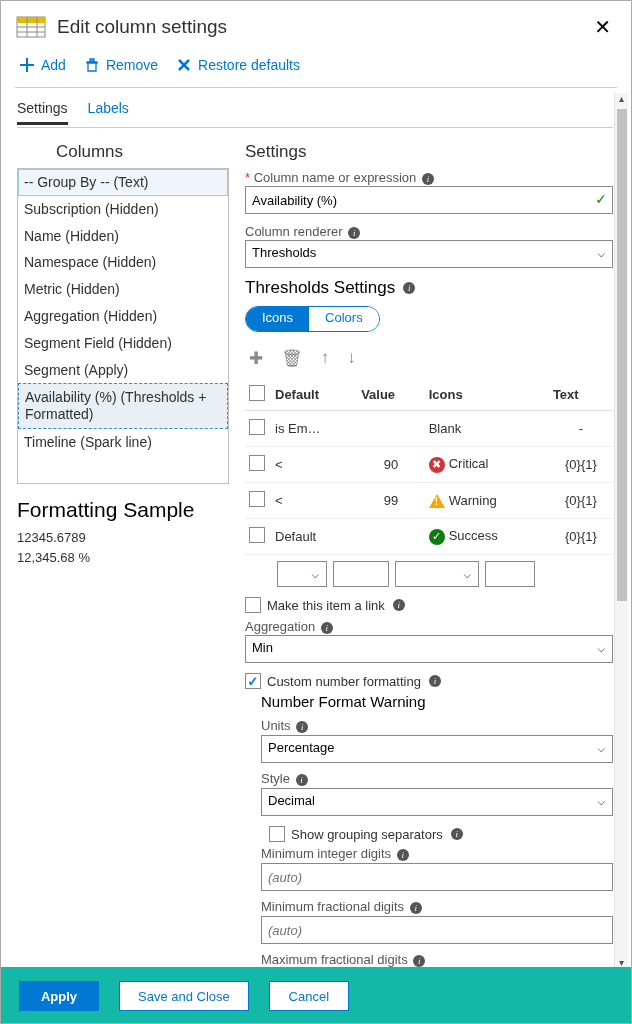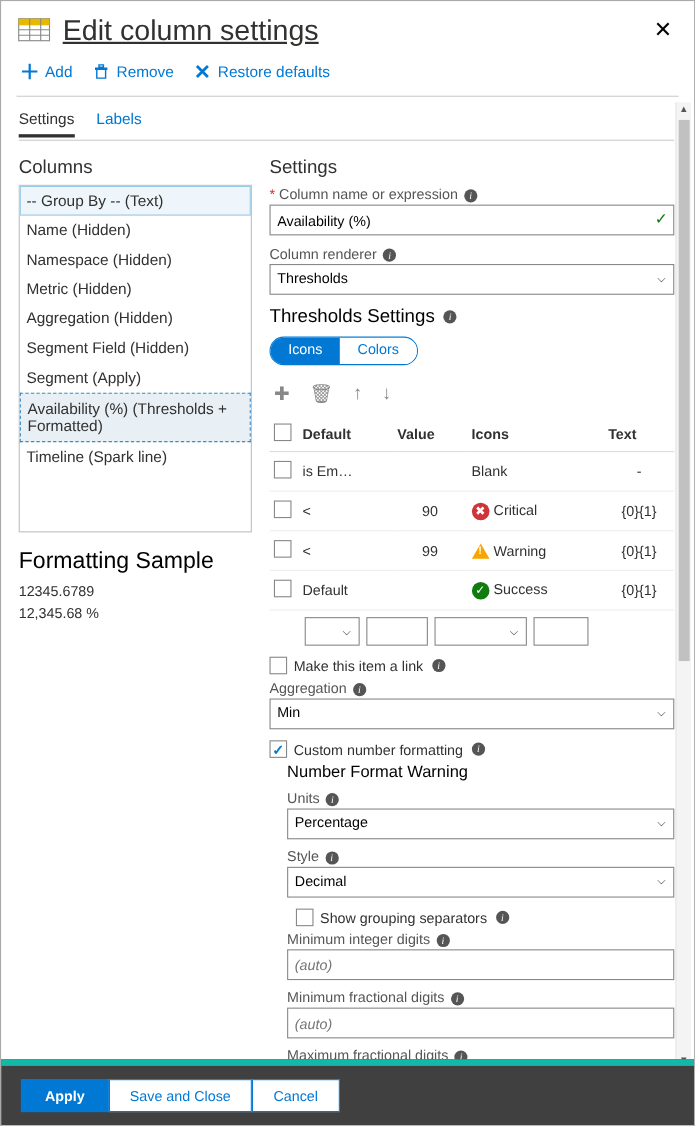--- a/index.html
+++ b/index.html
@@ -1,33 +1,33 @@
 <!DOCTYPE html>
 <html><head>
 <meta charset="utf-8">
 <style>
 * { box-sizing: border-box; margin: 0; padding: 0; font-family: 'Segoe UI', Arial, sans-serif; }
 body { width: 632px; height: 1024px; background: #fff; border: 1px solid #aaa; overflow: hidden; position: relative; }
 .header { display: flex; align-items: center; padding: 10px 14px 6px 14px; }
 .header-icon { width: 32px; height: 32px; margin-right: 10px; display: flex; align-items: center; justify-content: center; }
-.header-title { font-size: 26px; color: #323130; text-decoration: underline; }
+.header-title { font-size: 19px; color: #323130; }
 .close-btn { margin-left: auto; font-size: 20px; cursor: pointer; padding: 2px 6px; }
 .toolbar { display: flex; gap: 18px; padding: 8px 18px 14px 18px; }
 .toolbar-item { display: flex; align-items: center; gap: 6px; color: #0078d4; cursor: pointer; font-size: 14px; }
 .toolbar-item svg { width: 16px; height: 16px; }
 .divider { height: 1px; background: #ccc; margin: 0 14px; }
 .scrollbar { position: absolute; right: 3px; top: 92px; width: 14px; height: calc(100% - 144px); background: #f4f4f4; border-left:1px solid #e6e6e6;}
 .sb-thumb { background:#c1c1c1; width:10px; margin-left:2px; height:56%; margin-top:2px;}
 .sb-arrow { height:14px; text-align:center; font-size:10px; color:#555;}
 .main { flex:1; padding: 0 18px 10px 16px; overflow: hidden; }
 .tabs { display:flex; gap:20px; padding: 12px 0 2px 0; }
 .tab { font-size:14px; color:#0078d4; padding-bottom:6px; cursor:pointer; }
 .tab.active { color:#323130; border-bottom:3px solid #323130; font-weight:400;}
 .tabs-line { border-bottom:1px solid #ccc; margin-bottom:14px; }
-.cols-title { font-size:17px; color:#323130; margin-bottom:6px; }
+.cols-title { font-size:17px; color:#323130; margin-bottom:6px;margin-left:39px; }
 .two-col { display:flex; gap:16px; }
 .left-col { width: 212px; }
 .right-col { flex:1; }
 .col-list { border:1px solid #bfbfbf; height: 316px; font-size:14px; }
 .col-item { padding: 5px 6px; color:#323130; cursor:pointer; line-height:1.2;}
 .col-item.groupby { background:#eef6fb; outline:1px solid #9cc9e6; outline-offset:-1px;}
 .col-item.selected { background:#e8f0f6; border:1px dashed #3a8cc7; }
 .fmt-title { font-size:21px; margin-top:14px; margin-bottom:6px;}
 .fmt-samp { font-size:13px; color:#323130; line-height:1.5;}
 .sec-title { font-size:17px; color:#323130; margin-bottom:6px;}
@@ -61,21 +61,21 @@
 .th-inputs .mini-sel { width:50px; }
 .th-inputs .mini-wide { width:84px; }
 .chk-row { display:flex; align-items:center; gap:6px; margin:10px 0 4px 0; font-size:13px; color:#323130;}
 .chk { width:16px;height:16px; border:1px solid #888; display:inline-flex; align-items:center; justify-content:center; background:#fff;}
 .chk.on { background:#fff; }
 .chk.on::after { content:"✓"; color:#0078d4; font-size:13px; font-weight:bold;}
 .nfs-title { font-size:15px; margin:4px 0 8px 16px;}
 .nfs-field { margin: 0 0 8px 16px; }
 .nfs-field .lbl { display:block; margin-bottom:2px;}
 .auto { color:#999; font-style:italic;}
-.footer { position:absolute; bottom:0; left:0; right:0; border-top:6px solid #14b8a6; padding:12px 18px; display:flex; gap:0; background:#404040;}
+.footer { position:absolute; bottom:0; left:0; right:0; border-top:2px solid #14b8a6; padding:12px 18px; display:flex; gap:20px; background:#14b8a6;}
 .btn { height:30px; padding:0 18px; font-size:13px; border:1px solid #0078d4; background:#fff; color:#0078d4; cursor:pointer; min-width:80px;}
 .btn.primary { background:#0078d4; color:#fff; font-weight:600;}
 </style>
 </head>
 <body>
 
 <div class="header">
   <span class="header-icon">
     <svg viewBox="0 0 32 32">
         <rect x="2" y="6" width="28" height="20" fill="#fff" stroke="#888"></rect>
@@ -118,20 +118,21 @@
     <div class="tab active">Settings</div>
     <div class="tab">Labels</div>
   </div>
   <div class="tabs-line"></div>
 
   <div class="two-col">
     <div class="left-col">
       <div class="cols-title">Columns</div>
       <div class="col-list">
         <div class="col-item groupby">-- Group By -- (Text)</div>
+        <div class="col-item">Subscription (Hidden)</div>
         <div class="col-item">Name (Hidden)</div>
         <div class="col-item">Namespace (Hidden)</div>
         <div class="col-item">Metric (Hidden)</div>
         <div class="col-item">Aggregation (Hidden)</div>
         <div class="col-item">Segment Field (Hidden)</div>
         <div class="col-item">Segment (Apply)</div>
         <div class="col-item selected">Availability (%) (Thresholds + Formatted)</div>
         <div class="col-item">Timeline (Spark line)</div>
       </div>
       <div class="fmt-title">Formatting Sample</div>

